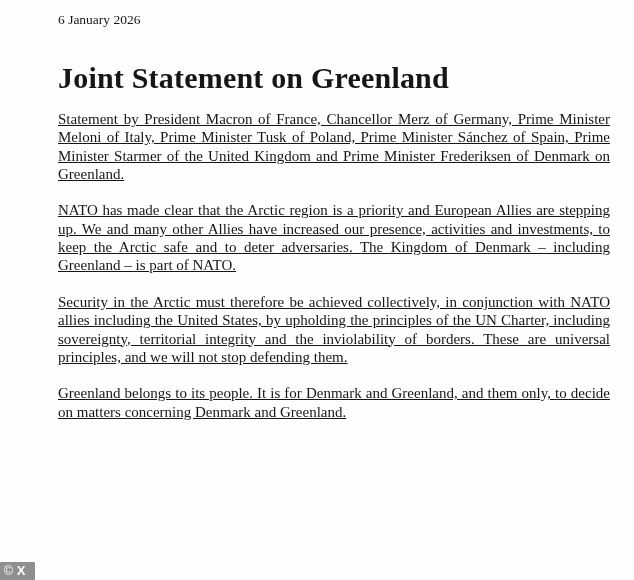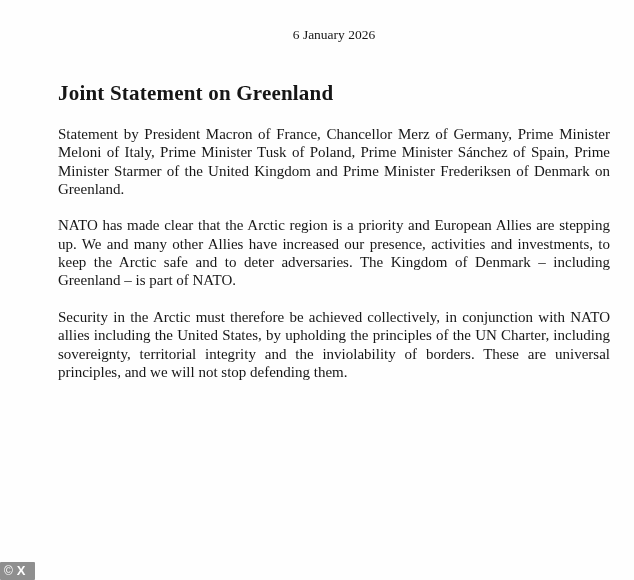--- a/index.html
+++ b/index.html
@@ -14,38 +14,39 @@
     background: #fefefe;
     color: #161616;
     font-family: "Liberation Serif", "DejaVu Serif", serif;
     overflow: hidden;
     box-sizing: border-box;
   }
   .content {
     margin: 0 24px 0 58px; 
   }
   .date-line {
-    padding-top: 26px;
-    text-align: center;
+    padding-top: 11px;
+    text-align: left;
     font-size: 13.5px;
     line-height: 17px;
     font-family: Liberation Serif, serif;
   }
   .doc-title {
-    font-size: 21px;
+    font-size: 30px;
     font-weight: bold;
     margin: 37px 0 19px 0;
     line-height: 26px;
     letter-spacing: 0.2px;
   }
   .body-para {
     font-size: 15px;
     line-height: 18.3px;
     text-align: justify;
     margin: 0 0 18.3px 0;
+    text-decoration: underline;
   }
   .watermark {
     position: absolute;
     left: 0;
     bottom: 0;
     background: #8f8f8f;
     color: #ffffff;
     font-family: "Liberation Sans", sans-serif;
     font-weight: bold;
     font-size: 12px;
@@ -76,19 +77,20 @@
     <h1 class="doc-title">Joint Statement on Greenland</h1>
 
     <p class="body-para">Statement by President Macron of France, Chancellor Merz of Germany, Prime Minister Meloni of Italy, Prime Minister Tusk of Poland, Prime Minister Sánchez of Spain, Prime Minister Starmer of the United Kingdom and Prime Minister Frederiksen of Denmark on Greenland.</p>
 
 
     <p class="body-para">NATO has made clear that the Arctic region is a priority and European Allies are stepping up. We and many other Allies have increased our presence, activities and investments, to keep the Arctic safe and to deter adversaries. The Kingdom of Denmark – including Greenland – is part of NATO.</p>
 
     <p class="body-para">Security in the Arctic must therefore be achieved collectively, in conjunction with NATO allies including the United States, by upholding the principles of the UN Charter, including sovereignty, territorial integrity and the inviolability of borders. These are universal principles, and we will not stop defending them.</p>
 
 
+    <p class="body-para">Greenland belongs to its people. It is for Denmark and Greenland, and them only, to decide on matters concerning Denmark and Greenland.</p>
   </div>
 
   <div class="watermark">
     <span class="copy">©</span>
     <span class="xlogo">X</span>
   </div>
 </div>
 
 </body></html>

